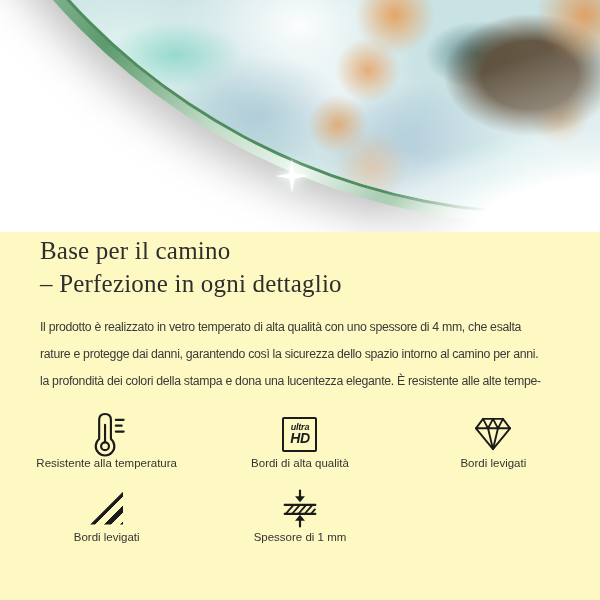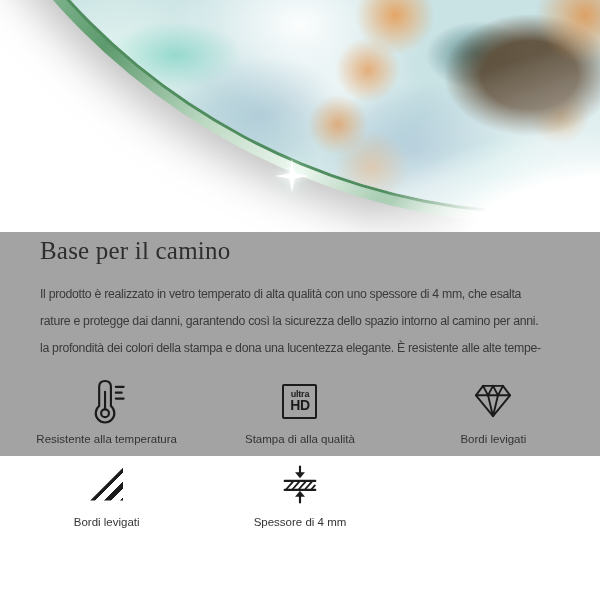--- a/index.html
+++ b/index.html
@@ -1,18 +1,18 @@
 <!DOCTYPE html>
 <html><head>
 <meta charset="utf-8">
 <style>
   html,body{margin:0;padding:0;}
   body{width:600px;height:600px;background:#ffffff;overflow:hidden;
        font-family:"Liberation Sans",sans-serif;}
-  .page{position:relative;width:600px;height:456px;background:#a3a3a3;}
+  .page{position:relative;width:600px;height:600px;background:#fef9c3;}
 
   
   .hero{position:relative;width:600px;height:232px;overflow:hidden;background:#fff;}
   .glass-shadow{position:absolute;left:-122px;top:-1088px;width:1326px;height:1326px;
     border-radius:50%;background:rgba(105,105,105,.42);filter:blur(22px);}
   .glass-edge{position:absolute;inset:0;
     background:linear-gradient(125deg,#8fbf9c 0%,#5d9a6d 18%,#bcd9c2 38%,#eef7f0 55%,#9fc7aa 70%,#ffffff 88%);
     clip-path:circle(664px at 551px -439px);}
   .glass-edge-inner{position:absolute;inset:0;background:#4f8c5e;
     clip-path:circle(654px at 551px -439px);}
@@ -48,23 +48,23 @@
   .title{margin:2px 0 0;font-family:"Liberation Serif",serif;font-weight:400;
     font-size:25px;line-height:33px;color:#2e2e2e;letter-spacing:.2px;}
   .title span{display:block;white-space:nowrap;}
   .desc{margin:14px 0 8px;font-size:12.3px;line-height:27px;color:#3a3a3a;letter-spacing:-.3px;}
   .desc span{display:block;white-space:nowrap;}
 
   
   .features{margin:16px -30px 0;display:grid;grid-template-columns:1fr 1fr 1fr;row-gap:16px;}
   .feature{display:flex;flex-direction:column;align-items:center;}
   .icon-wrap{height:46px;display:flex;align-items:center;justify-content:center;}
-  .feature-label{margin-top:9px;font-size:11.5px;color:#333;white-space:nowrap;}
+  .feature-label{font-size:11.5px;color:#333;white-space:nowrap;}
   .uhd-box{width:31px;height:31px;border:2.5px solid #1b1b1b;border-radius:2px;
-    display:flex;flex-direction:column;align-items:center;justify-content:center;color:#1b1b1b;}
+    display:flex;flex-direction:column;align-items:center;justify-content:center;color:#1b1b1b;font-style:italic;}
   .uhd-top{font-size:9px;font-weight:700;line-height:9px;letter-spacing:-.2px;}
   .uhd-bottom{font-size:14px;font-weight:800;line-height:13px;letter-spacing:-.5px;}
   .hatch-tri{width:33px;height:33px;
     background:repeating-linear-gradient(135deg,#1b1b1b 0 4.5px,transparent 4.5px 11px);
     clip-path:polygon(0 100%,100% 100%,100% 0);}
   svg.lineicon{stroke:#1b1b1b;fill:none;stroke-width:2.2;stroke-linecap:round;stroke-linejoin:round;}
 </style>
 </head>
 <body>
 
@@ -78,20 +78,21 @@
     <div class="white-fade"></div>
     <svg class="sparkle" width="36" height="36" viewBox="0 0 36 36">
       <path d="M18 1 L20.6 15.4 L35 18 L20.6 20.6 L18 35 L15.4 20.6 L1 18 L15.4 15.4 Z" fill="#ffffff"></path>
     </svg>
   </div>
 
   <div class="content">
 
     <h1 class="title">
       <span>Base per il camino</span>
+      <span>– Perfezione in ogni dettaglio</span>
     </h1>
 
     <p class="desc">
       <span>Il prodotto è realizzato in vetro temperato di alta qualità con uno spessore di 4 mm, che esalta</span>
       <span>rature e protegge dai danni, garantendo così la sicurezza dello spazio intorno al camino per anni.</span>
       <span>la profondità dei colori della stampa e dona una lucentezza elegante. È resistente alle alte tempe-</span>
     </p>
 
     <div class="features">
 
@@ -107,21 +108,21 @@
         <div class="feature-label">Resistente alla temperatura</div>
       </div>
 
       <div class="feature">
         <div class="icon-wrap">
           <div class="uhd-box">
             <span class="uhd-top">ultra</span>
             <span class="uhd-bottom">HD</span>
           </div>
         </div>
-        <div class="feature-label">Stampa di alla qualità</div>
+        <div class="feature-label">Bordi di alta qualità</div>
       </div>
 
 
       <div class="feature">
         <div class="icon-wrap">
           <svg class="lineicon" width="40" height="36" viewBox="0 0 42 38" style="stroke-width:2">
             <path d="M10.5 3 H31.5 L39 13 L21 35 L3 13 Z"></path>
             <path d="M3 13 H39"></path>
             <path d="M10.5 3 L15.75 13 L21 3 L26.25 13 L31.5 3"></path>
             <path d="M15.75 13 L21 35 M26.25 13 L21 35"></path>
@@ -141,18 +142,18 @@
         <div class="icon-wrap">
           <svg class="lineicon" width="36" height="41" viewBox="0 0 40 42" style="stroke-width:2.4">
             <path d="M20 1 V8"></path>
             <polygon points="14.5,7.5 25.5,7.5 20,14" fill="#1b1b1b" stroke="none"></polygon>
             <path d="M3 17 H37 M3 27 H37"></path>
             <path d="M5 26 L12 18 M12 26 L19 18 M19 26 L26 18 M26 26 L33 18 M33 26 L36.5 22" style="stroke-width:2.1"></path>
             <polygon points="14.5,34.5 25.5,34.5 20,28" fill="#1b1b1b" stroke="none"></polygon>
             <path d="M20 34 V41"></path>
           </svg>
         </div>
-        <div class="feature-label">Spessore di 4 mm</div>
+        <div class="feature-label">Spessore di 1 mm</div>
       </div>
 
     </div>
   </div>
 </div>
 
 </body></html>

